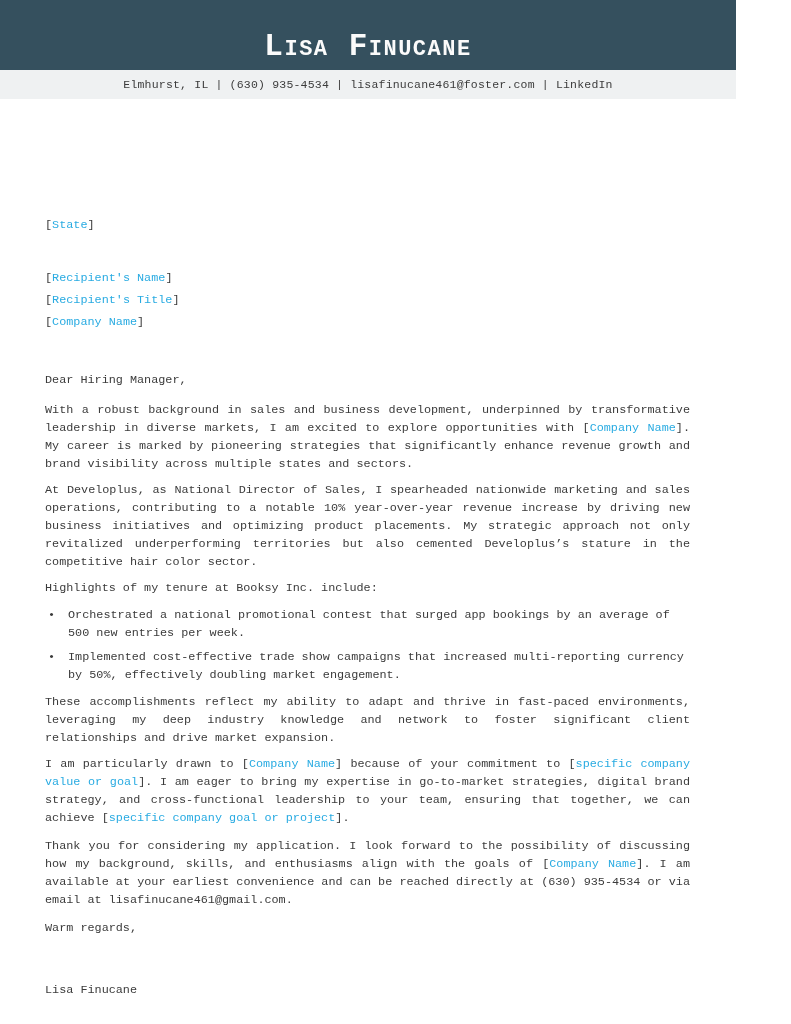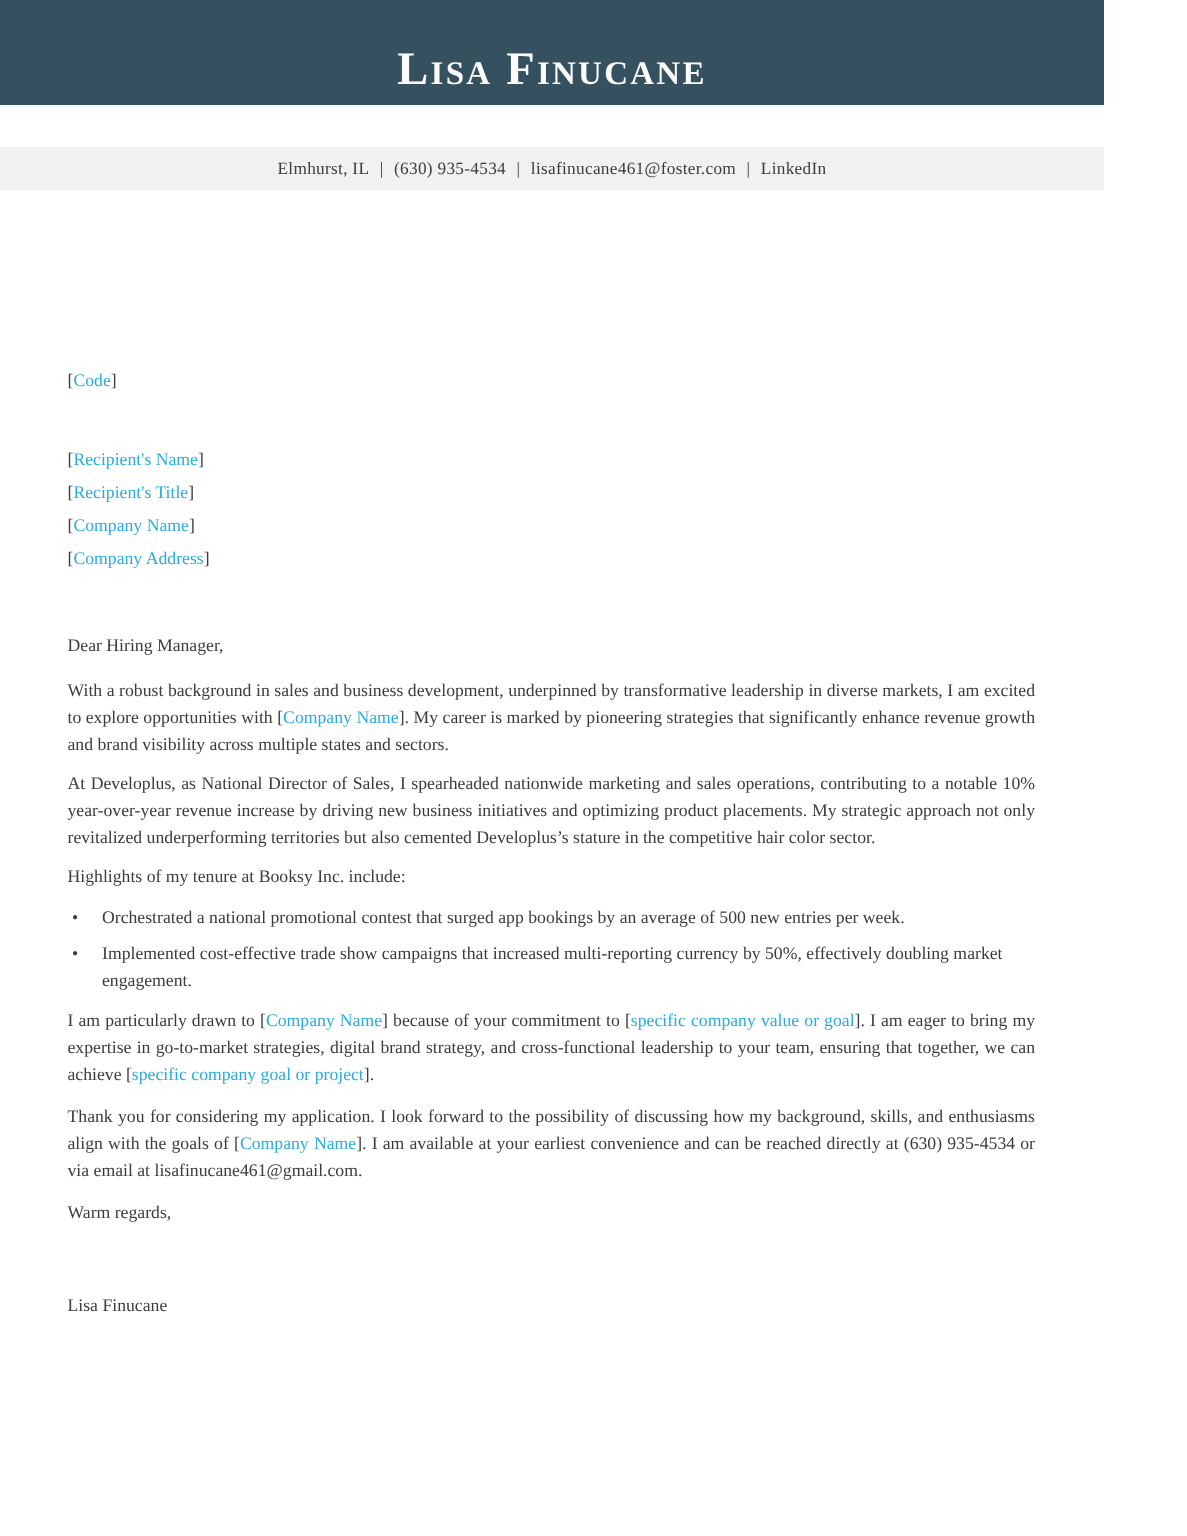--- a/index.html
+++ b/index.html
@@ -2,21 +2,21 @@
 <html><head>
 <meta charset="utf-8">
 <style>
   html, body { margin: 0; padding: 0; background: #ffffff; }
   .page {
     position: relative;
     width: 736px;
     height: 1024px;
     background: #ffffff;
     overflow: hidden;
-    font-family: Liberation Serif, serif;
+    font-family: Liberation Mono, monospace;
     color: #3b3b3b;
   }
   .header {
     height: 70px;
     background: #35505e;
     display: flex;
     justify-content: center;
     align-items: center;
     padding-top: 22px;
     box-sizing: border-box;
@@ -31,21 +31,20 @@
   }
   .contact-bar {
     height: 29px;
     background: #eff1f2;
     display: flex;
     justify-content: center;
     align-items: center;
     font-size: 11.5px;
     color: #3c3c3c;
     letter-spacing: 0.2px;
-    margin-top: 28px;
   }
   .contact-bar .sep { margin: 0 7px; }
   .content {
     padding: 0 46px 0 45px;
     font-size: 11.8px;
     line-height: 18px;
   }
   .para { margin: 8px 0; text-align: justify; }
   .date-line { margin: 117px 0 0 0; }
   .recipient-line { margin: 0; line-height: 22px; }
@@ -68,31 +67,31 @@
   <div class="contact-bar">
     <span>Elmhurst, IL</span>
     <span class="sep">|</span>
     <span>(630) 935-4534</span>
     <span class="sep">|</span>
     <span>lisafinucane461@foster.com</span>
     <span class="sep">|</span>
     <span>LinkedIn</span>
   </div>
   <main class="content">
-      <p class="para date-line"><span class="placeholder">[<span class="ph-text">Code</span>]</span></p>
+      <p class="para date-line"><span class="placeholder">[<span class="ph-text">State</span>]</span></p>
       <p class="para recipient-line recipient-first"><span class="placeholder">[<span class="ph-text">Recipient's Name</span>]</span></p>
       <p class="para recipient-line"><span class="placeholder">[<span class="ph-text">Recipient's Title</span>]</span></p>
       <p class="para recipient-line"><span class="placeholder">[<span class="ph-text">Company Name</span>]</span></p>
-      <p class="para recipient-line"><span class="placeholder">[<span class="ph-text">Company Address</span>]</span></p>
       <p class="para salutation">Dear Hiring Manager,</p>
       <p class="para">With a robust background in sales and business development, underpinned by transformative leadership in diverse markets, I am excited to explore opportunities with <span class="placeholder">[<span class="ph-text">Company Name</span>]</span>. My career is marked by pioneering strategies that significantly enhance revenue growth and brand visibility across multiple states and sectors.</p>
       <p class="para">At Developlus, as National Director of Sales, I spearheaded nationwide marketing and sales operations, contributing to a notable 10% year-over-year revenue increase by driving new business initiatives and optimizing product placements. My strategic approach not only revitalized underperforming territories but also cemented Developlus’s stature in the competitive hair color sector.</p>
       <p class="para">Highlights of my tenure at Booksy Inc. include:</p>
       <ul class="bullets">
         <li>Orchestrated a national promotional contest that surged app bookings by an average of 500 new entries per week.</li>
         <li>Implemented cost-effective trade show campaigns that increased multi-reporting currency by 50%, effectively doubling market engagement.</li>
       </ul>
+      <p class="para">These accomplishments reflect my ability to adapt and thrive in fast-paced environments, leveraging my deep industry knowledge and network to foster significant client relationships and drive market expansion.</p>
       <p class="para">I am particularly drawn to <span class="placeholder">[<span class="ph-text">Company Name</span>]</span> because of your commitment to <span class="placeholder">[<span class="ph-text">specific company value or goal</span>]</span>. I am eager to bring my expertise in go-to-market strategies, digital brand strategy, and cross-functional leadership to your team, ensuring that together, we can achieve <span class="placeholder">[<span class="ph-text">specific company goal or project</span>]</span>.</p>
       <p class="para after-gap">Thank you for considering my application. I look forward to the possibility of discussing how my background, skills, and enthusiasms align with the goals of <span class="placeholder">[<span class="ph-text">Company Name</span>]</span>. I am available at your earliest convenience and can be reached directly at (630) 935-4534 or via email at lisafinucane461@gmail.com.</p>
       <p class="para after-gap">Warm regards,</p>
       <p class="para signature">Lisa Finucane</p>
     </main>
 </div>
 
 </body></html>

